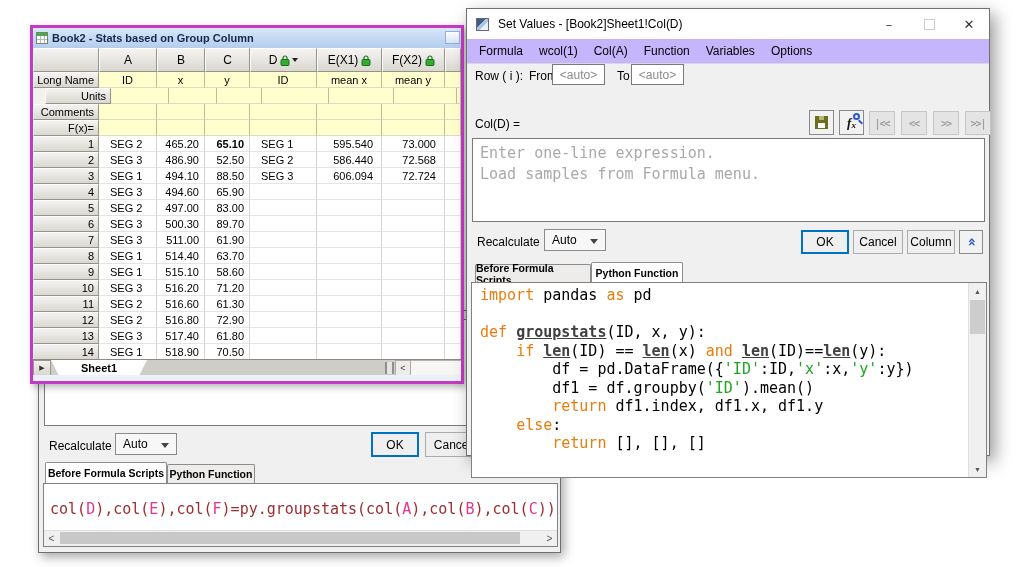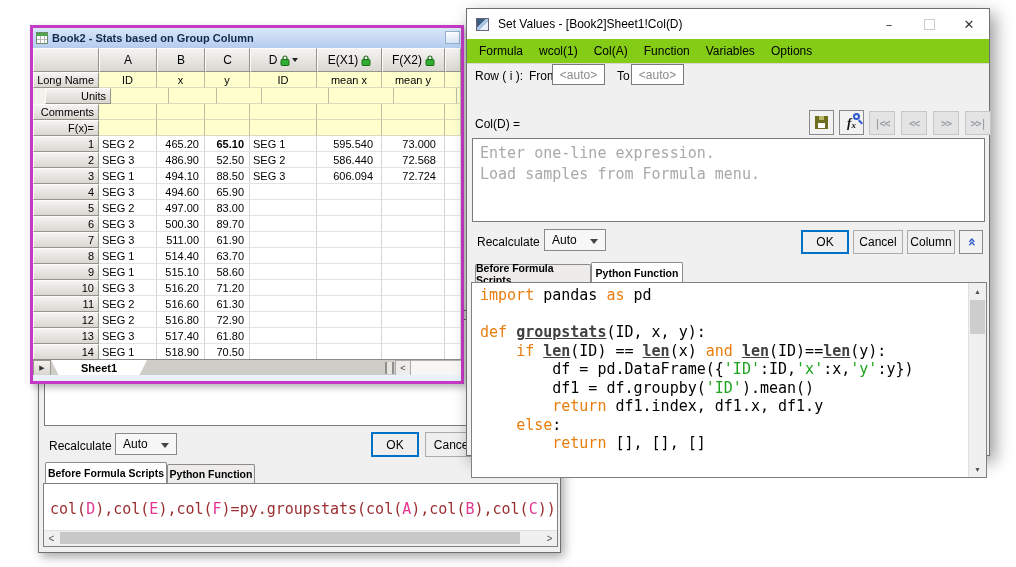--- a/index.html
+++ b/index.html
@@ -38,21 +38,21 @@
   #ws-grid{position:absolute;left:0;top:20px;width:428px;height:311px;overflow:hidden;background:#F2F1EC;}
   .row{display:flex;height:16px;}
   .row.hdr{height:24px;}
   .h{box-sizing:border-box;background:linear-gradient(#F5F4F2,#DAD7D0);border:1px solid;
      border-color:#FCFCFB #95938C #95938C #FCFCFB;display:flex;align-items:center;justify-content:center;
      font:12px "Liberation Sans",sans-serif;color:#000;flex:none;}
   .h.r{justify-content:flex-end;padding-right:4px;font-size:11px;}
   .c{box-sizing:border-box;flex:none;display:flex;align-items:center;font:11px "Liberation Sans",sans-serif;
      color:#000;background:#fff;border-right:1px solid #D6D6D6;border-bottom:1px solid #E4E4E4;overflow:hidden;white-space:nowrap;}
   .c.y{background:#FFFFCE;border-right:1px solid #BFBCA4;border-bottom:1px solid #DCDAC0;justify-content:center;}
-  .c.l{justify-content:flex-start;padding-left:3px;}
+  .c.l{justify-content:flex-start;padding-left:11px;}
   .c.n{justify-content:flex-end;padding-right:5px;}
   .c.n2{justify-content:flex-end;padding-right:8px;}
   .hdr-caret{width:0;height:0;border-left:3px solid transparent;border-right:3px solid transparent;
              border-top:4px solid #222;margin-left:2px;}
   .locksvg{display:inline-flex;margin-left:3px;}
   #ws-tabbar{position:absolute;left:0;top:331px;width:428px;height:16px;background:#CFCDC7;
              border-top:1px solid #8C8A84;display:flex;align-items:stretch;}
   #ws-navbtn{width:18px;box-sizing:border-box;border:1px solid #9A988F;background:linear-gradient(#F2F1EE,#D9D6CF);
              display:flex;align-items:center;justify-content:center;font-size:7px;color:#333;flex:none;}
   #ws-sheettab{width:96px;background:#fff;clip-path:polygon(0 0,100% 0,calc(100% - 8px) 100%,8px 100%);
@@ -69,21 +69,21 @@
   
   #fd{position:absolute;left:466px;top:8px;width:524px;height:448px;z-index:3;background:#F0F0F0;
       border:1px solid #707070;box-sizing:border-box;box-shadow:5px 6px 16px rgba(0,0,0,.4);}
   #fd-titlebar{height:30px;background:#fff;display:flex;align-items:center;}
   .fd-icon{width:13px;height:13px;margin-left:9px;border:1px solid #667;box-sizing:border-box;
            background:linear-gradient(135deg,#3C5E82 0 40%,#A9C4E2 40% 60%,#E9F0F8 60%);}
   #fd-titletext{font:12px "Liberation Sans",sans-serif;color:#000;margin-left:9px;flex:1;white-space:nowrap;}
   .capbtn{width:40px;height:30px;display:flex;align-items:center;justify-content:center;
           font:13px "DejaVu Sans",sans-serif;color:#333;flex:none;}
   .capbtn.max span{width:9px;height:9px;border:1px solid #CDCDCD;display:block;}
-  #fd-menubar{height:24px;background:#84cc16;border-bottom:1px solid #D8D8D8;display:flex;align-items:center;padding-left:4px;}
+  #fd-menubar{height:24px;background:#c4b5fd;border-bottom:1px solid #D8D8D8;display:flex;align-items:center;padding-left:4px;}
   .menu-item{font:12px "Liberation Sans",sans-serif;padding:0 8px;color:#000;}
   .fd-label{position:absolute;font:12px "Liberation Sans",sans-serif;color:#000;white-space:nowrap;}
   .auto-input{position:absolute;box-sizing:border-box;width:53px;height:21px;border:1px solid #7A7A7A;
               background:#fff;font:12px "Liberation Sans",sans-serif;color:#8A8A8A;text-align:center;padding:0;}
   .sqbtn{position:absolute;width:25px;height:25px;box-sizing:border-box;background:#F2F2F2;border:1px solid #8A8A8A;
          display:flex;align-items:center;justify-content:center;position:absolute;}
   .nav-btn{width:26px;height:24px;box-sizing:border-box;background:#E4E4E4;border:1px solid #C6C6C6;
            color:#9AA0A6;font:bold 10px "DejaVu Sans Mono",monospace;display:flex;align-items:center;
            justify-content:center;margin-left:6px;letter-spacing:-1px;}
   .floppy{width:13px;height:13px;background:#6E6E1E;position:relative;}

